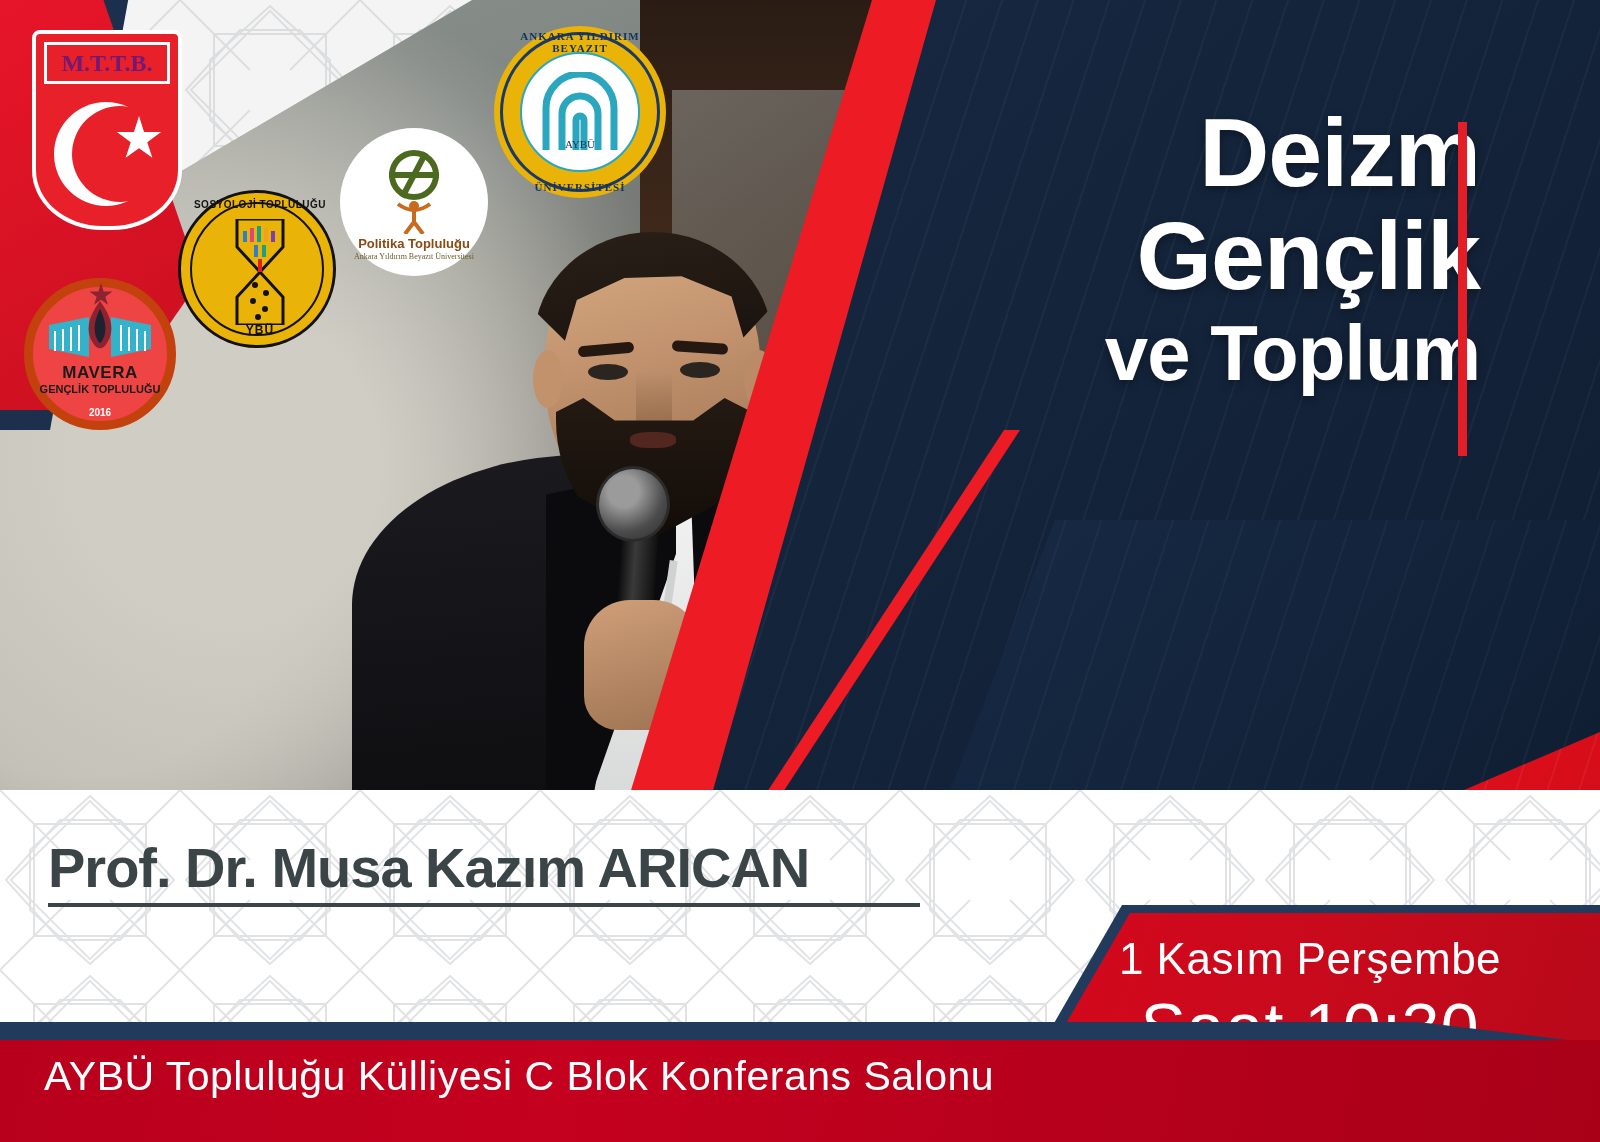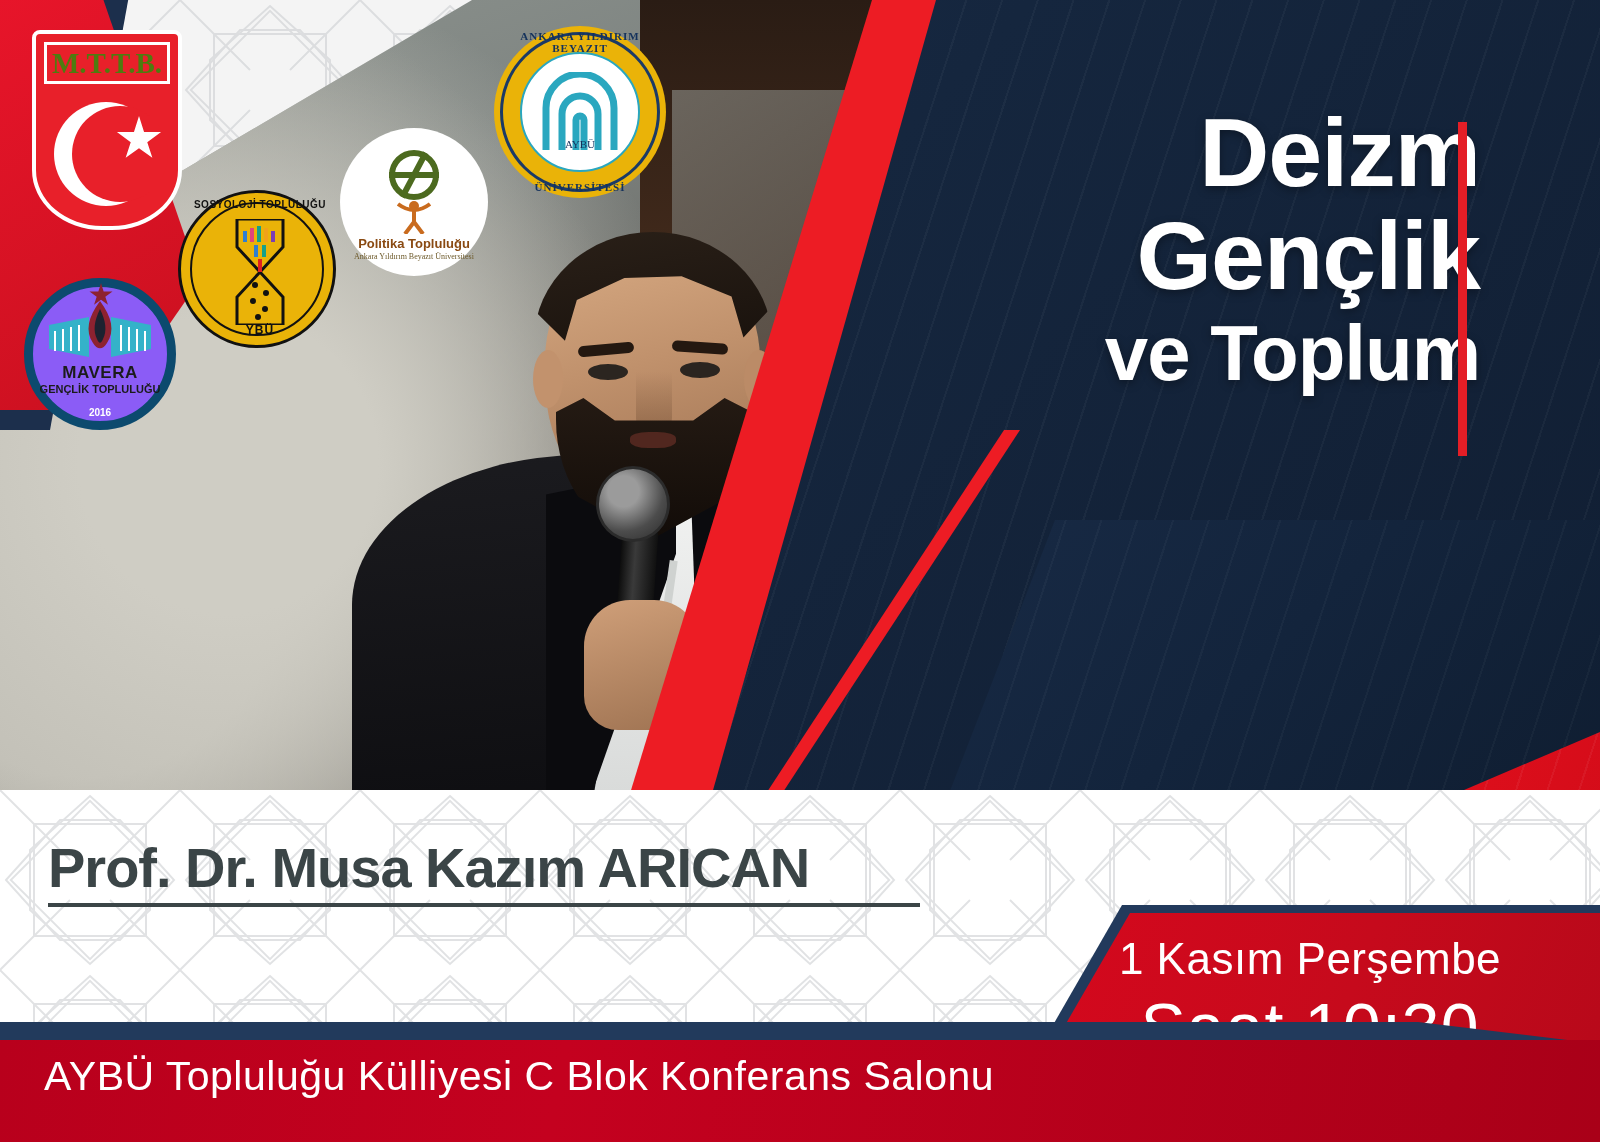--- a/index.html
+++ b/index.html
@@ -176,21 +176,21 @@
 
   
   .logo { position:absolute; }
 
   .mttb { left:32px; top:30px; width:150px; height:200px; }
   .mttb-shield { position:absolute; inset:0; background:#E8202A;
     border-radius:8px 8px 70px 70px / 8px 8px 60px 60px;
     border:4px solid #ffffff; }
   .mttb-bar { position:absolute; left:12px; top:12px; right:12px; height:42px;
     border:3px solid #ffffff; display:flex; align-items:center; justify-content:center;
-    color:#4d7c0f; font-family:"Liberation Serif", serif; font-weight:700; font-size:29px;
+    color:#701a75; font-family:"Liberation Serif", serif; font-weight:700; font-size:24px;
     letter-spacing:0px; }
   .mttb-moon { position:absolute; left:22px; top:72px; width:104px; height:104px;
     border-radius:50%; background:#ffffff; }
   .mttb-moon2 { position:absolute; left:40px; top:76px; width:96px; height:96px;
     border-radius:50%; background:#E8202A; }
   .mttb-star { position:absolute; left:84px; top:86px; width:46px; height:46px;
     background:#ffffff;
     clip-path:polygon(50% 0,61% 35%,98% 35%,68% 57%,79% 91%,50% 70%,21% 91%,32% 57%,2% 35%,39% 35%); }
 
   .aybu { left:494px; top:20px; width:172px; height:172px; border-radius:50%;
@@ -226,21 +226,21 @@
   .sosyoloji { left:178px; top:190px; width:158px; height:158px; border-radius:50%;
     background:#eab308; border:3px solid #111; }
   .sos-ring { position:absolute; inset:9px; border-radius:50%; border:2px solid #111; }
   .sos-hour { position:absolute; left:52px; top:26px; width:54px; height:106px; }
   .sos-top { position:absolute; left:0; top:6px; width:158px; text-align:center;
     font-size:10px; font-weight:700; color:#111; letter-spacing:.5px; }
   .sos-bot { position:absolute; left:0; bottom:8px; width:158px; text-align:center;
     font-size:12px; font-weight:700; color:#111; letter-spacing:1px; }
 
   .mavera { left:24px; top:278px; width:152px; height:152px; border-radius:50%;
-    background:#8b5cf6; border:9px solid #0c4a6e; }
+    background:#ef4444; border:9px solid #c2410c; }
   .mav-star { position:absolute; left:56px; top:-4px; width:24px; height:24px;
     background:#8d2230;
     clip-path:polygon(50% 0,61% 35%,98% 35%,68% 57%,79% 91%,50% 70%,21% 91%,32% 57%,2% 35%,39% 35%); }
   .mav-book { position:absolute; left:16px; top:28px; width:102px; height:42px; }
   .mav-flame { position:absolute; left:52px; top:14px; width:30px; height:52px; }
   .mav-name { position:absolute; left:0; top:76px; width:134px; text-align:center;
     font-size:17px; font-weight:700; color:#1b1b1b; letter-spacing:.5px; }
   .mav-sub { position:absolute; left:0; top:96px; width:134px; text-align:center;
     font-size:11px; font-weight:700; color:#1b1b1b; }
   .mav-year { position:absolute; left:0; top:120px; width:134px; text-align:center;

